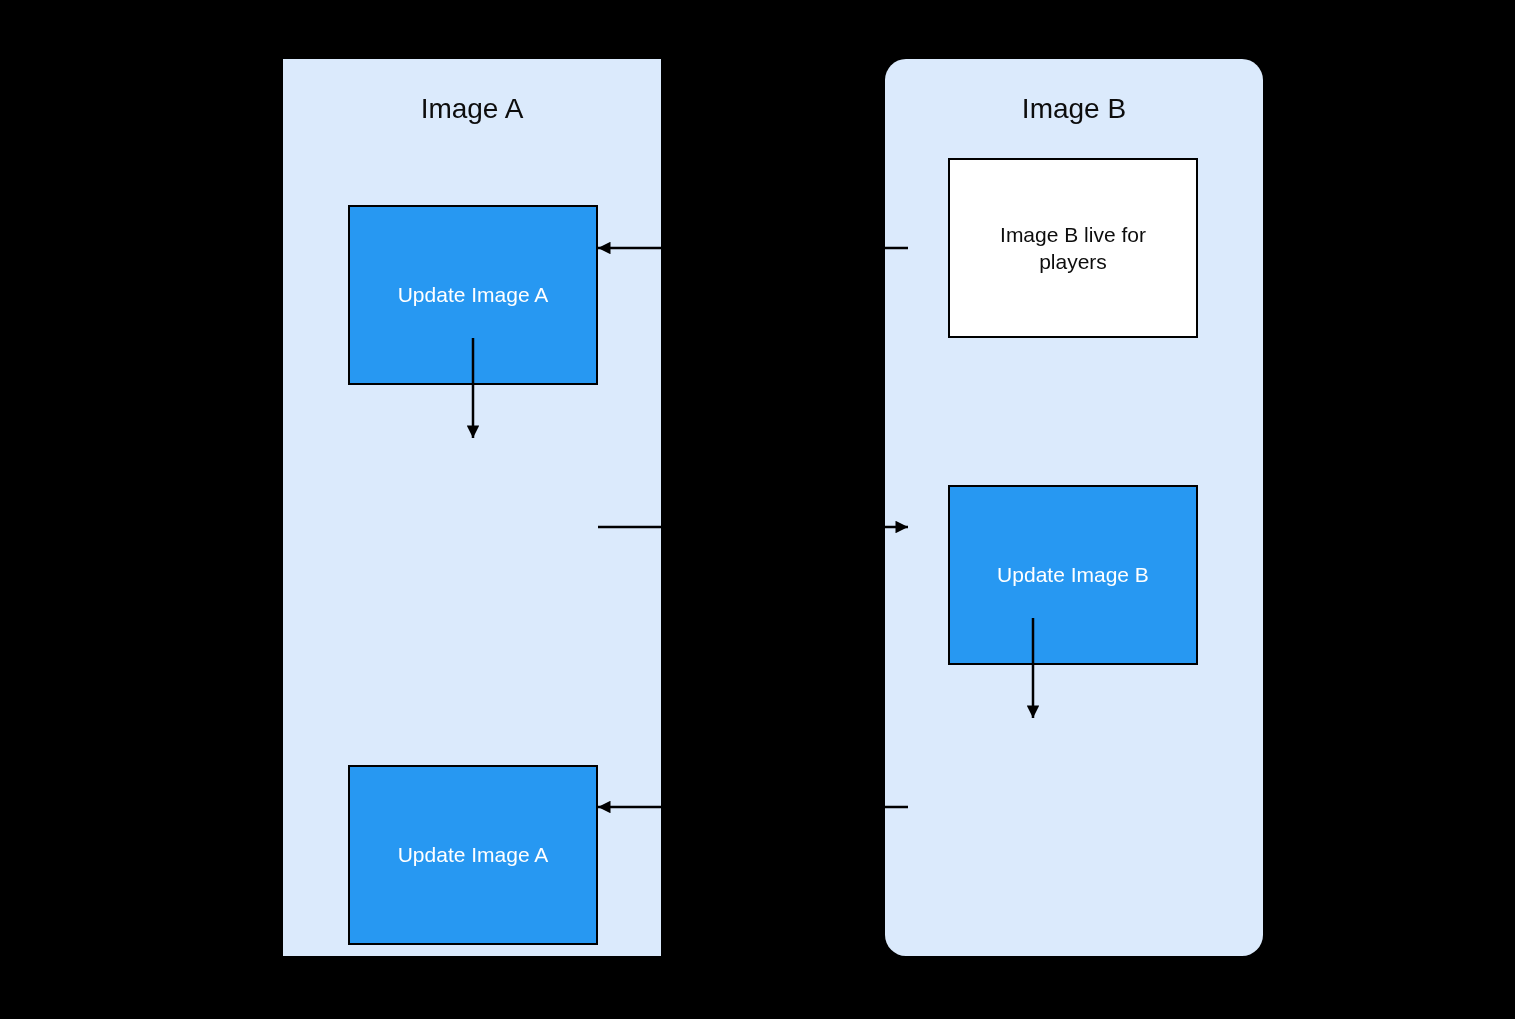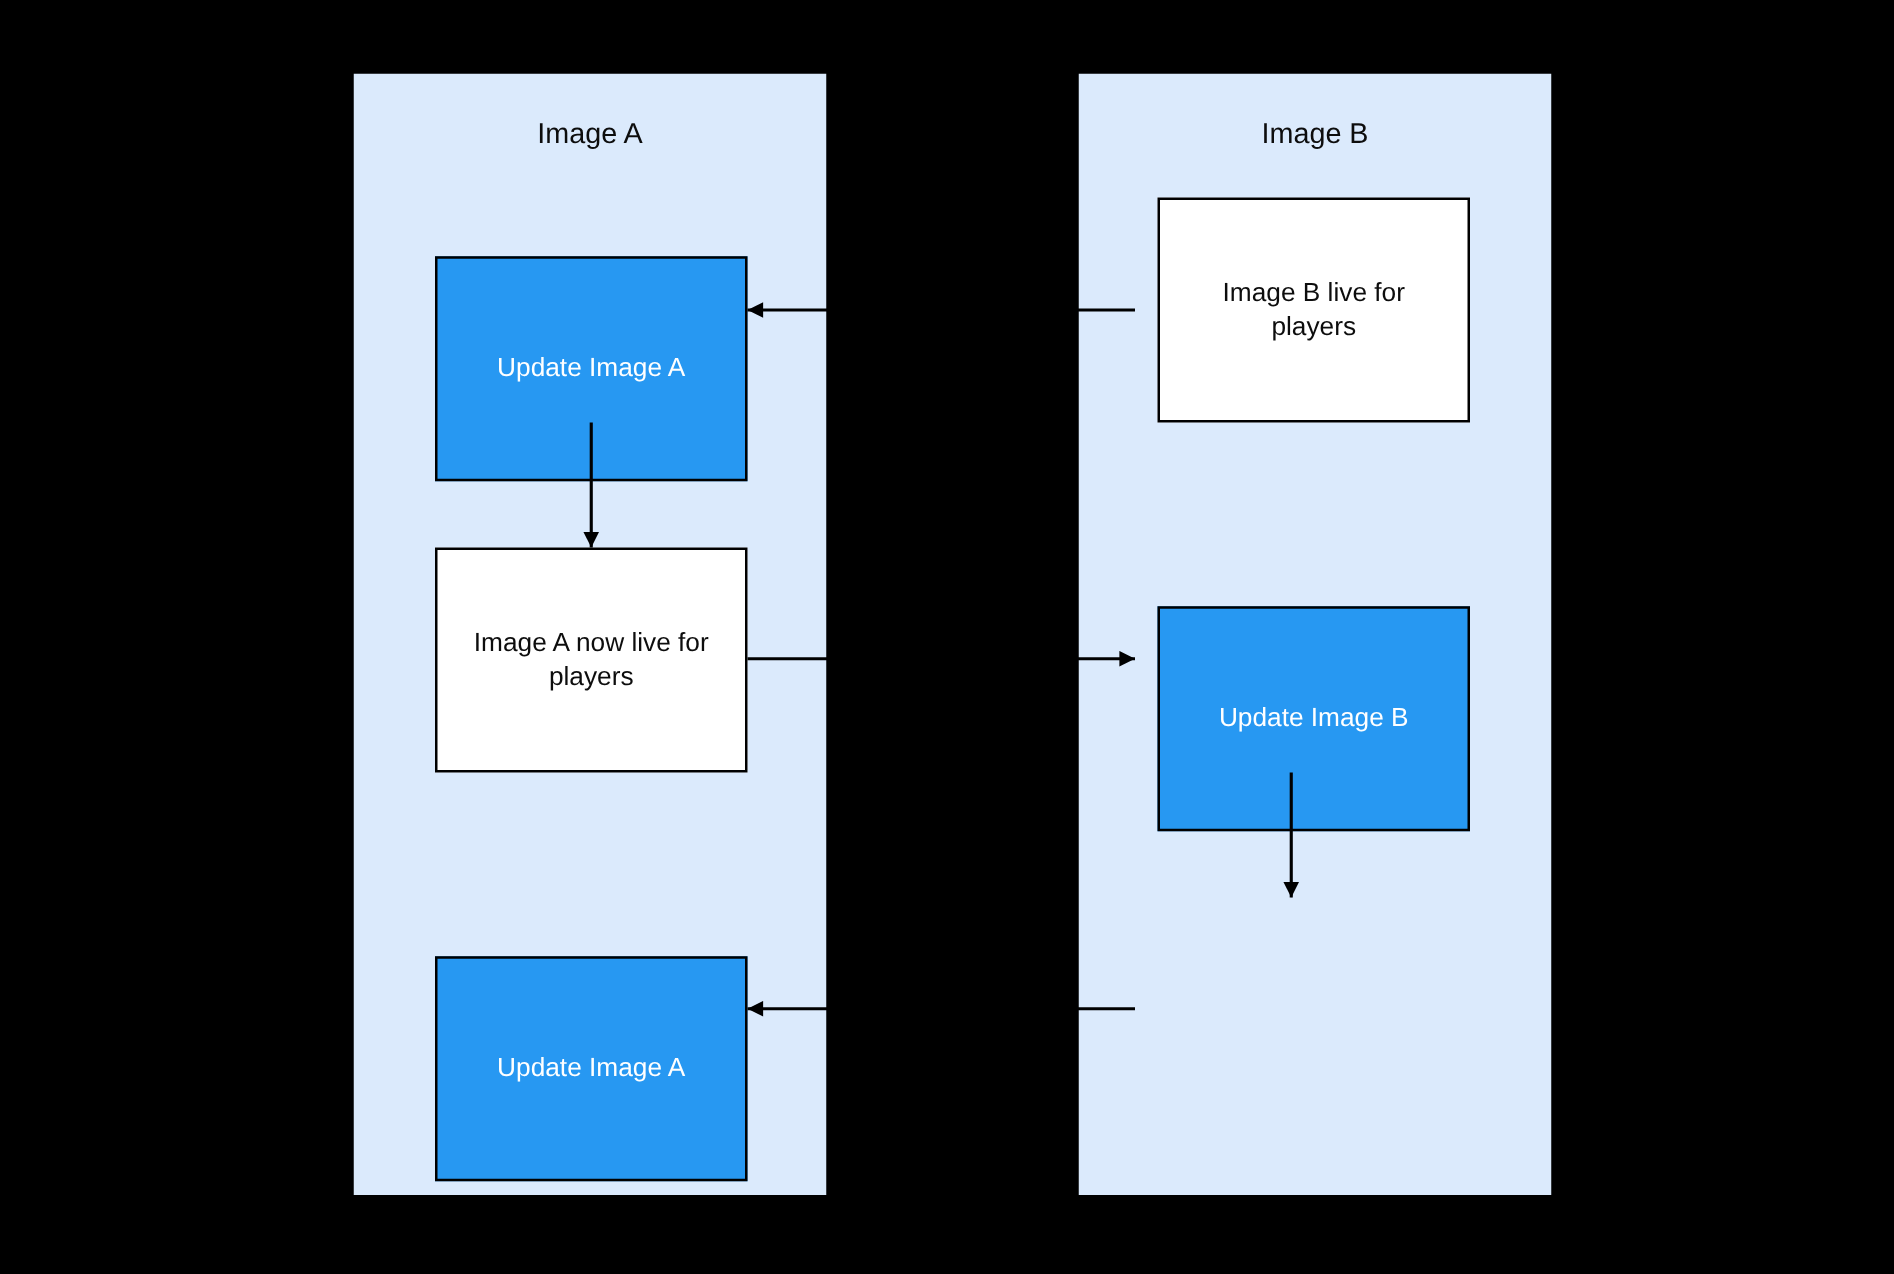--- a/index.html
+++ b/index.html
@@ -21,28 +21,28 @@
     overflow: hidden;
   }
   .panel {
     position: absolute;
     top: 59px;
     width: 378px;
     height: 897px;
     background: var(--panel-fill);
   }
   #panel-a { left: 283px; }
-  #panel-b { left: 863px; }
+  #panel-b { left: 885px; border-radius: 21px; }
   .panel-title {
     position: absolute;
     top: 34px;
     left: 0;
     width: 100%;
     text-align: center;
-    font-size: 23px;
+    font-size: 28px;
     font-weight: 400;
     color: var(--text-dark);
   }
   .node {
     position: absolute;
     width: 250px;
     height: 180px;
     border: 2px solid var(--line);
     display: flex;
     align-items: center;
@@ -81,23 +81,20 @@
 </head>
 <body>
 
 <div id="canvas">
 
   <section class="panel" id="panel-a">
     <h2 class="panel-title">Image A</h2>
     <div class="node accent row-1">
       <span class="node-label">Update Image A</span>
     </div>
-    <div class="node plain row-2">
-      <span class="node-label">Image A now live for players</span>
-    </div>
     <div class="node accent row-3">
       <span class="node-label">Update Image A</span>
     </div>
   </section>
 
   <section class="panel" id="panel-b">
     <h2 class="panel-title">Image B</h2>
     <div class="node accent row-2">
       <span class="node-label">Update Image B</span>
     </div>

